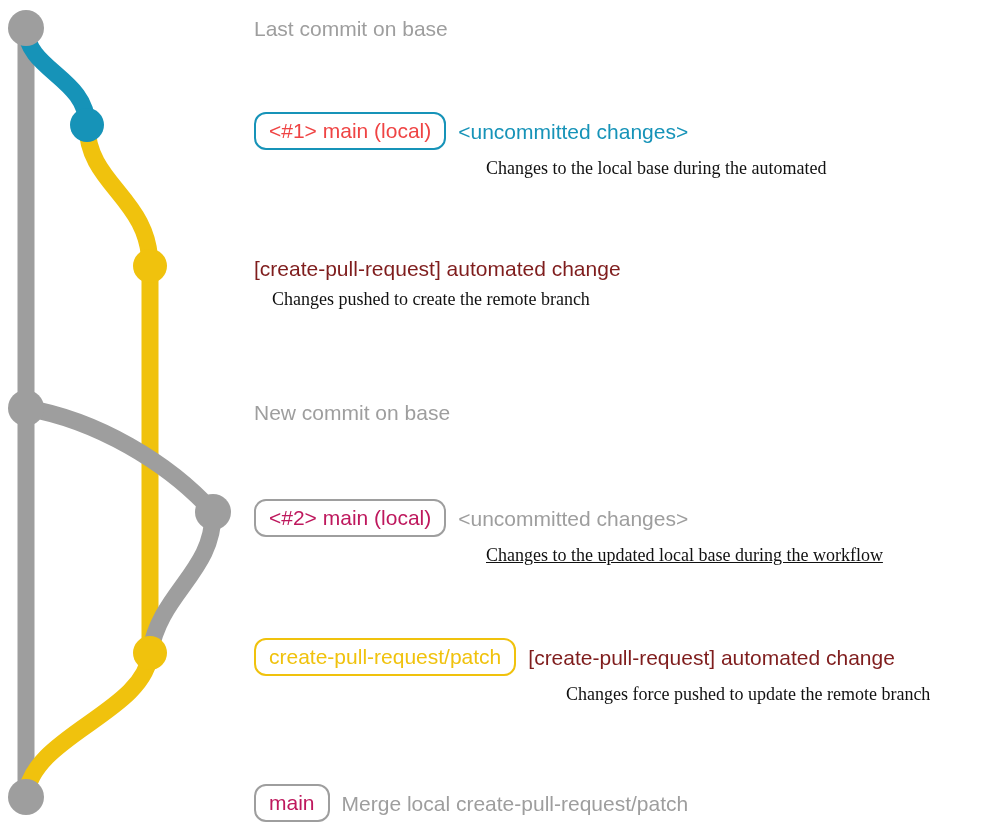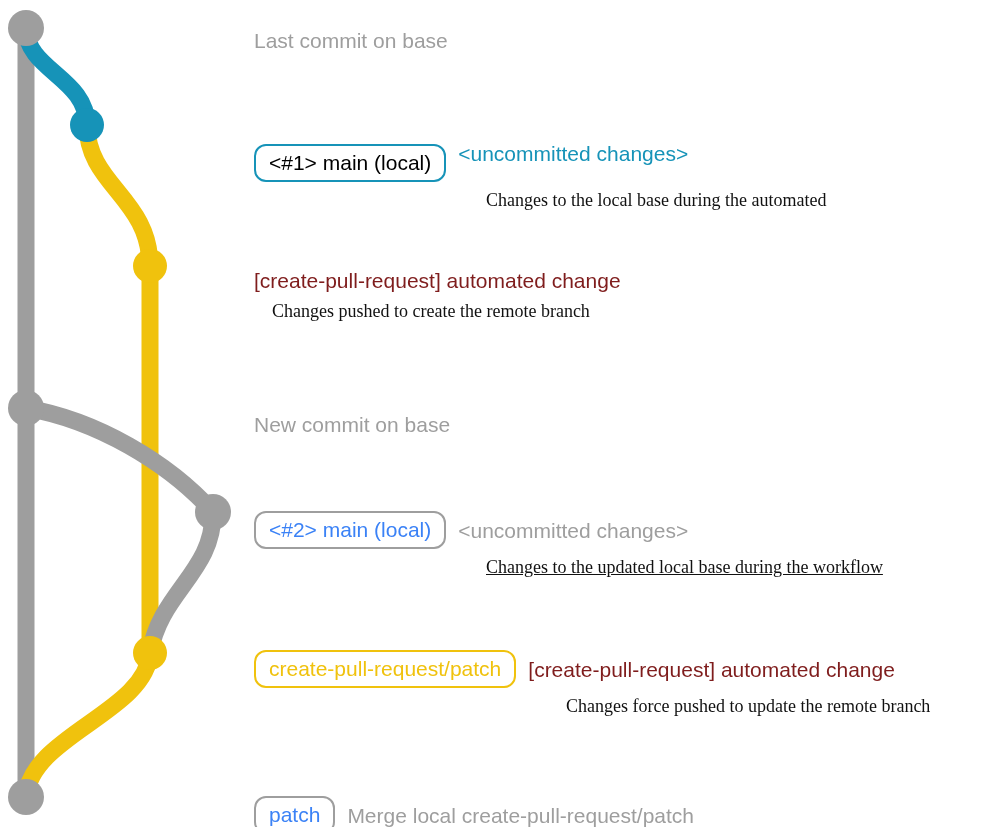--- a/index.html
+++ b/index.html
@@ -17,21 +17,21 @@
   #graph-canvas {
     position: absolute;
     left: 0;
     top: 0;
     width: 981px;
     height: 827px;
   }
   .annotation-layer {
     position: absolute;
     left: 0;
-    top: 16px;
+    top: 4px;
     width: 981px;
     height: 797px;
   }
   .row {
     position: absolute;
   }
   
   .headline {
     font-family: "Liberation Sans", sans-serif;
     font-size: 21px;
@@ -58,23 +58,23 @@
     border: 2px solid #9e9e9e;
     border-radius: 12px;
     padding: 4px 13px 5px 13px;
     font-family: "Liberation Sans", sans-serif;
     font-size: 21px;
     line-height: 25px;
     color: #9e9e9e;
     white-space: nowrap;
     background: #ffffff;
   }
-  .badge.blue   { border-color: #1693b8; color: #000000; margin-top: 20px; }
+  .badge.blue   { border-color: #1693b8; color: #ef4444; }
   .badge.yellow { border-color: #f0c20d; color: #f0c20d; }
-  .badge.gray   { border-color: #9e9e9e; color: #3b82f6; }
+  .badge.gray   { border-color: #9e9e9e; color: #be185d; }
 
   .inline-row {
     display: flex;
     align-items: center;
     gap: 12px;
   }
 </style>
 </head>
 <body>
 
@@ -143,18 +143,18 @@
   <div class="row" style="left:254px; top:634px;">
     <div class="inline-row">
       <span class="badge yellow">create-pull-request/patch</span>
       <span class="headline yellow">[create-pull-request] automated change</span>
     </div>
     <div class="subtext" style="margin-left:312px; margin-top:7px;">Changes force pushed to update the remote branch</div>
   </div>
 
   <div class="row" style="left:254px; top:780px;">
     <div class="inline-row">
-      <span class="badge gray">patch</span>
+      <span class="badge gray">main</span>
       <span class="headline gray">Merge local create-pull-request/patch</span>
     </div>
   </div>
 
 </div>
 
 </body></html>

